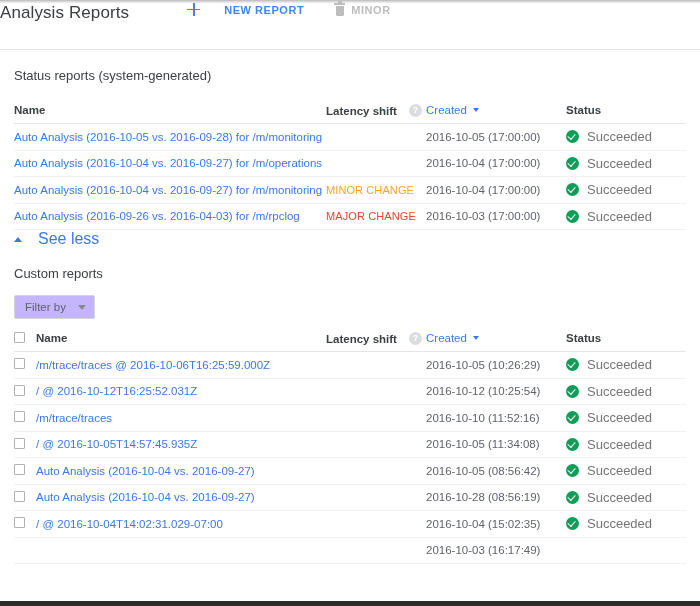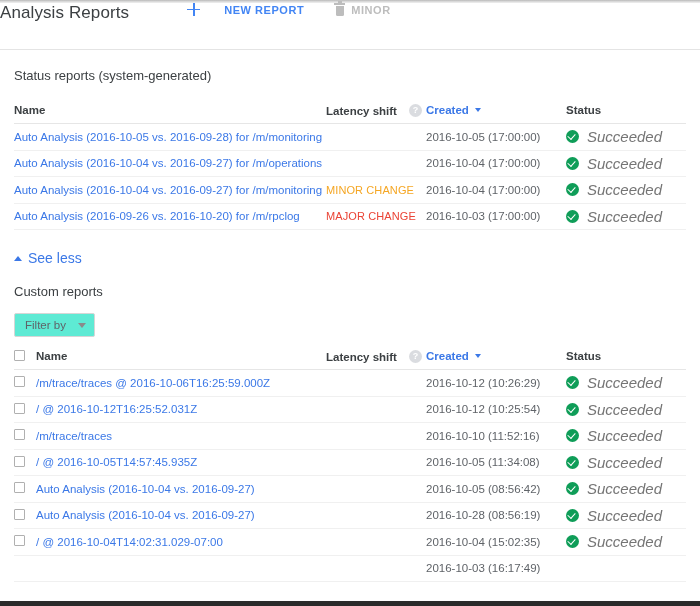--- a/index.html
+++ b/index.html
@@ -137,21 +137,21 @@
     color: #3b78e7;
     cursor: pointer;
     font-size: 11.5px;
   }
   th .sortable {
     color: #3b78e7;
     cursor: pointer;
     display: inline-flex;
     align-items: center;
     gap: 6px;
-    font-weight: bold;
+    font-weight: normal;
   }
   .caret-down {
     width: 0; height: 0;
     border-left: 3.5px solid transparent;
     border-right: 3.5px solid transparent;
     border-top: 4px solid #3b78e7;
     display: inline-block;
   }
   .help-icon {
     display: inline-flex;
@@ -183,58 +183,58 @@
   }
   .check-circle::after {
     content: "";
     position: absolute;
     left: 3.2px; top: 2.2px;
     width: 3.5px; height: 6.2px;
     border: solid #ffffff;
     border-width: 0 1.6px 1.6px 0;
     transform: rotate(42deg);
   }
-  .status-text { color: #757575; font-size: 15px; font-style: italic; }
+  .status-text { color: #757575; font-size: 13px; }
 
   .checkbox {
     width: 11px; height: 11px;
     border: 1.4px solid #b0b0b0;
     border-radius: 1px;
     box-sizing: border-box;
     display: inline-block;
     cursor: pointer;
     background: #fff;
   }
 
   
   .see-less {
     display: inline-flex;
     align-items: center;
-    gap: 6px;
+    gap: 16px;
     color: #3b78e7;
-    font-size: 14px;
-    margin-top: 20px;
+    font-size: 16px;
+    margin-top: 0;
     cursor: pointer;
   }
   .caret-up {
     width: 0; height: 0;
     border-left: 4px solid transparent;
     border-right: 4px solid transparent;
     border-bottom: 5px solid #3b78e7;
     display: inline-block;
   }
 
   
   .filter-btn {
     display: inline-flex;
     align-items: center;
     gap: 12px;
     border: 1px solid #d6d6d6;
     border-radius: 2px;
-    background: #5eead4;
+    background: #c4b5fd;
     font-size: 11.5px;
     color: #5f6368;
     padding: 5px 8px 5px 10px;
     margin-top: 14px;
     margin-bottom: 6px;
     cursor: pointer;
   }
   .caret-down-gray {
     width: 0; height: 0;
     border-left: 4px solid transparent;
@@ -323,21 +323,21 @@
           <td><span class="badge minor">MINOR CHANGE</span></td>
           <td>2016-10-04 (17:00:00)</td>
           <td>
             <div class="status-cell">
               <span class="check-circle"></span>
               <span class="status-text">Succeeded</span>
             </div>
           </td>
         </tr>
         <tr>
-          <td><span class="link">Auto Analysis (2016-09-26 vs. 2016-10-20) for /m/rpclog</span></td>
+          <td><span class="link">Auto Analysis (2016-09-26 vs. 2016-04-03) for /m/rpclog</span></td>
           <td><span class="badge major">MAJOR CHANGE</span></td>
           <td>2016-10-03 (17:00:00)</td>
           <td>
             <div class="status-cell">
               <span class="check-circle"></span>
               <span class="status-text">Succeeded</span>
             </div>
           </td>
         </tr>
       </tbody>
@@ -381,21 +381,21 @@
           </span>
         </th>
         <th><span>Status</span></th>
       </tr>
     </thead>
     <tbody>
         <tr>
           <td><span class="checkbox"></span></td>
           <td><span class="link">/m/trace/traces @ 2016-10-06T16:25:59.000Z</span></td>
           <td></td>
-          <td>2016-10-12 (10:26:29)</td>
+          <td>2016-10-05 (10:26:29)</td>
           <td>
             <div class="status-cell">
               <span class="check-circle"></span>
               <span class="status-text">Succeeded</span>
             </div>
           </td>
         </tr>
         <tr>
           <td><span class="checkbox"></span></td>
           <td><span class="link">/ @ 2016-10-12T16:25:52.031Z</span></td>

